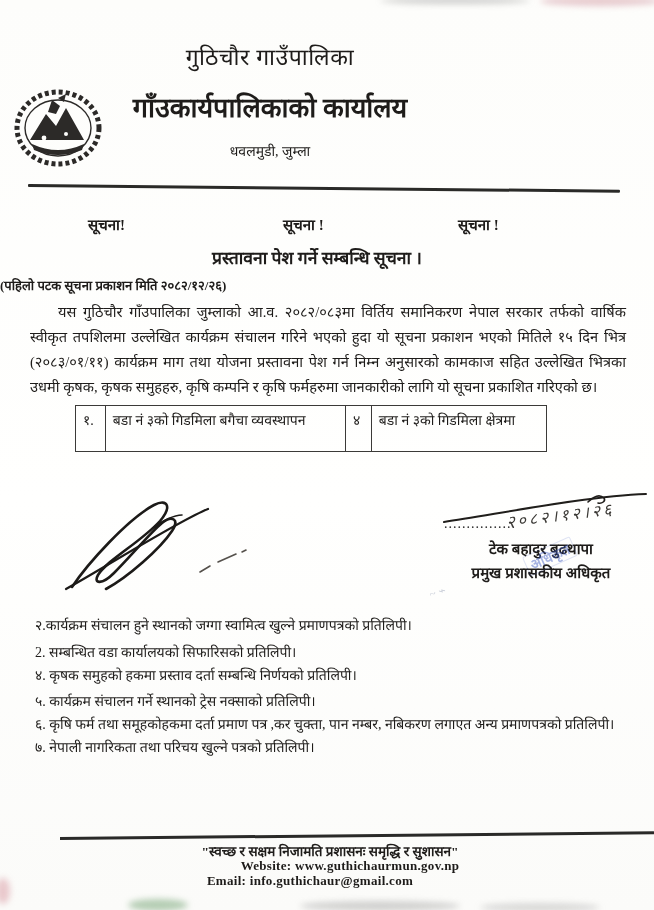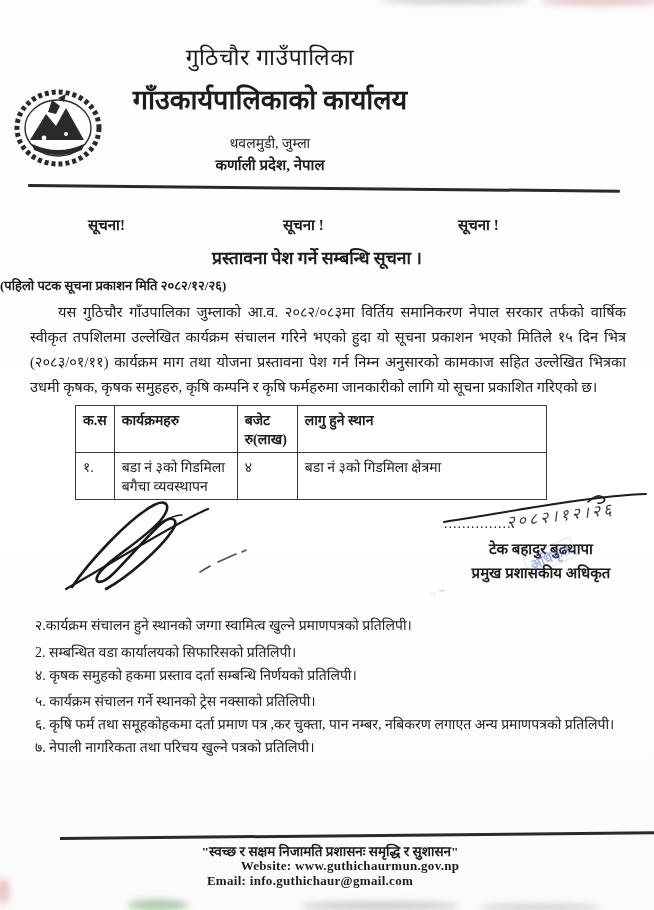--- a/index.html
+++ b/index.html
@@ -11,21 +11,21 @@
     margin: 0 auto;
     background: linear-gradient(180deg, #fdfdfb 0%, #fffffe 55%, #fbfbf9 100%);
     overflow: hidden;
     font-family: "Liberation Serif", "DejaVu Serif", serif;
     color: #1e1c1a;
   }
 
   
   .hdr-block { position: absolute; left: 60px; top: 40px; width: 420px; text-align: center; }
   .hdr-muni   { font-size: 23px; font-weight: 400; letter-spacing: .5px; }
-  .hdr-office { font-size: 27px; font-weight: 700; margin-top: 8px; }
+  .hdr-office { font-size: 27px; font-weight: 700; margin-top: 16px; }
   .hdr-addr1  { font-size: 14px; font-weight: 400; margin-top: 16px; }
   .hdr-addr2  { font-size: 15px; font-weight: 600; margin-top: 2px; }
 
   .emblem { position: absolute; left: 8px; top: 82px; width: 100px; height: 100px; }
 
   .hdr-rule {
     position: absolute; left: 28px; top: 184px; width: 592px; height: 3px;
     background: #2a2a28; transform: rotate(0.55deg); transform-origin: left center;
     border-radius: 1px;
   }
@@ -120,21 +120,20 @@
 </style>
 </head>
 <body>
 
 <div class="page">
 
   <div class="hdr-block">
     <div class="hdr-muni">गुठिचौर गाउँपालिका</div>
     <div class="hdr-office">गाँउकार्यपालिकाको कार्यालय</div>
     <div class="hdr-addr1">धवलमुडी, जुम्ला</div>
-    <div class="hdr-addr2">कर्णाली प्रदेश, नेपाल</div>
   </div>
 
   <svg class="emblem" viewBox="0 0 100 100">
     <ellipse cx="50" cy="46" rx="41" ry="36" fill="none" stroke="#2c2a28" stroke-width="5" stroke-dasharray="4 3"></ellipse>
     <ellipse cx="50" cy="46" rx="33" ry="28" fill="none" stroke="#2c2a28" stroke-width="1.4"></ellipse>
     <path d="M22 58 L38 32 L48 44 L58 26 L76 58 Z" fill="#2c2a28"></path>
     <path d="M40 30 L44 18 L52 24 L48 32 Z" fill="#2c2a28"></path>
     <path d="M50 16 L58 12 L56 20 Z" fill="#2c2a28"></path>
     <path d="M24 62 Q50 74 76 62 L74 68 Q50 78 26 68 Z" fill="#2c2a28"></path>
     <circle cx="36" cy="56" r="2.4" fill="#fdfdfb"></circle>
@@ -147,26 +146,20 @@
   <span class="notice n2">सूचना !</span>
   <span class="notice n3">सूचना !</span>
 
   <div class="doc-title">प्रस्तावना पेश गर्ने सम्बन्धि सूचना ।</div>
   <div class="pub-line">(पहिलो पटक सूचना प्रकाशन मिति २०८२/१२/२६)</div>
 
   <p class="body-par">यस गुठिचौर गाँउपालिका जुम्लाको आ.व. २०८२/०८३मा विर्तिय समानिकरण नेपाल सरकार तर्फको वार्षिक स्वीकृत तपशिलमा उल्लेखित कार्यक्रम संचालन गरिने भएको हुदा यो सूचना प्रकाशन भएको मितिले १५ दिन  भित्र (२०८३/०१/११) कार्यक्रम माग तथा योजना प्रस्तावना पेश गर्न निम्न अनुसारको कामकाज सहित उल्लेखित भित्रका उधमी कृषक, कृषक समुहहरु, कृषि कम्पनि र कृषि फर्महरुमा जानकारीको लागि यो सूचना प्रकाशित गरिएको छ।</p>
 
   <table class="prog-table">
     <tbody>
-        <tr>
-      <th class="col-sn">क.स</th>
-      <th class="col-prog">कार्यक्रमहरु</th>
-      <th class="col-budget">बजेट रु(लाख)</th>
-      <th>लागु हुने स्थान</th>
-    </tr>
     <tr>
       <td>१.</td>
       <td>बडा नं ३को गिडमिला बगैचा व्यवस्थापन</td>
       <td>४</td>
       <td>बडा नं ३को गिडमिला क्षेत्रमा</td>
     </tr>
   </tbody>
     </table>
 
   <svg class="sig-left" viewBox="0 0 165 95">

